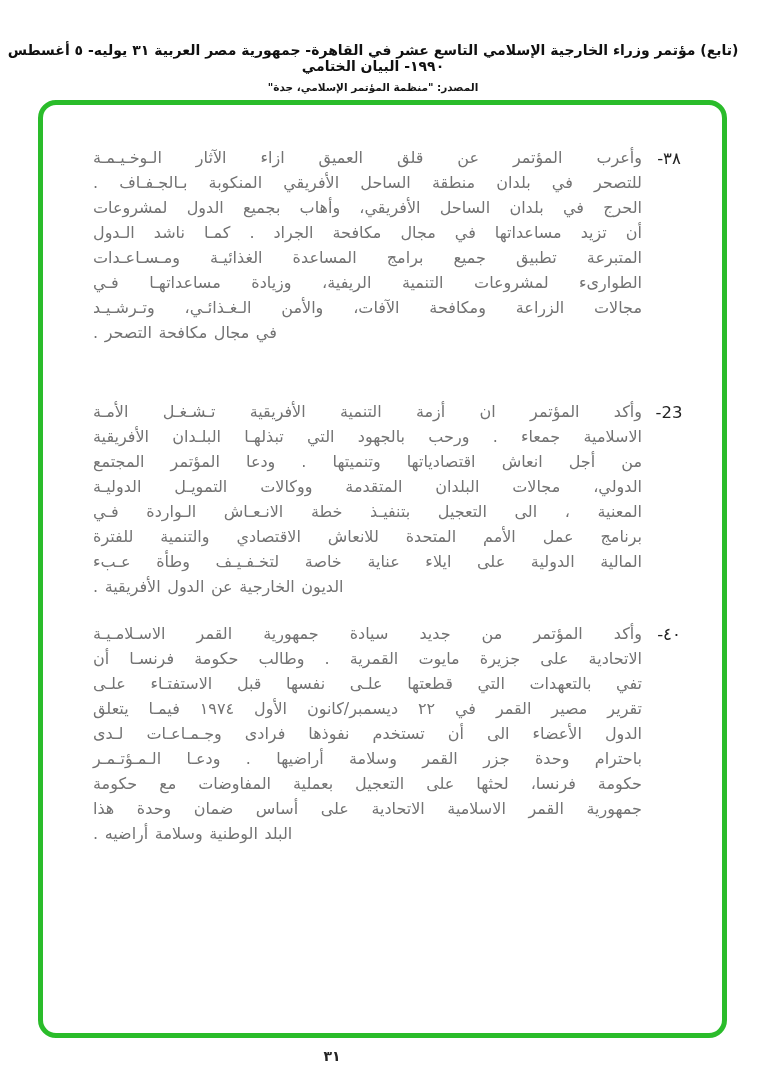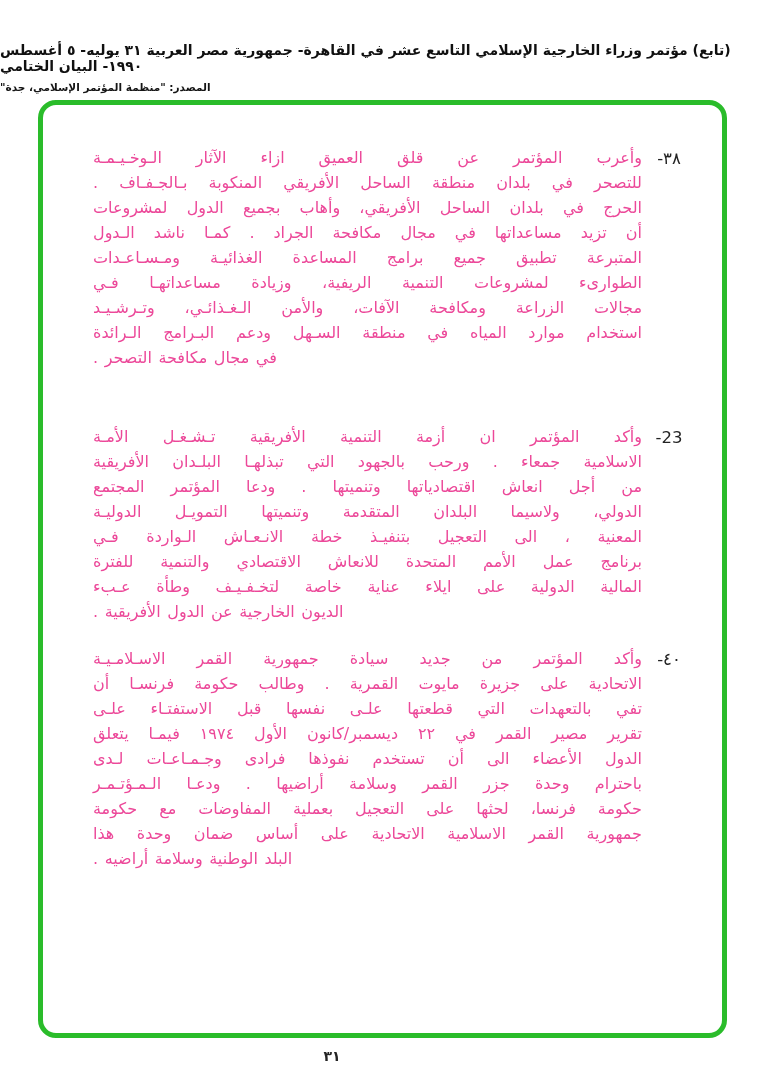--- a/index.html
+++ b/index.html
@@ -4,21 +4,21 @@
 <style>
   html,body{margin:0;padding:0}
   body{
     width:758px;height:1078px;
     background:#ffffff;
     font-family:"DejaVu Sans",sans-serif;
     position:relative;overflow:hidden;
   }
   .page-header{
     position:absolute;top:42px;left:0;width:746px;
-    text-align:left;direction:rtl;color:#101010;
+    text-align:center;direction:rtl;color:#101010;
   }
   .page-header .title-line{
     font-size:14px;font-weight:bold;letter-spacing:0;
   }
   .page-header .source-line{
     font-size:10.5px;font-weight:bold;margin-top:7px;color:#151515;
   }
   .doc-frame{
     position:absolute;left:38px;top:100px;
     width:689px;height:938px;
@@ -38,21 +38,21 @@
   .para-39{margin-bottom:22px}
   .para-num{
     flex:0 0 54px;
     font-size:16.5px;color:#232323;
     line-height:25px;
     padding-top:1px;
     text-align:center;
   }
   .para-lines{flex:1;min-width:0;padding-left:6px}
   .text-line{
-    font-size:16px;line-height:25px;color:#ec4899;
+    font-size:16px;line-height:25px;color:#737373;
     text-align:justify;
     text-align-last:justify;
     word-spacing:1.5px;
     white-space:nowrap;
     overflow:visible;
   }
   .text-line.last-line{
     text-align-last:left;
     white-space:normal;
   }
@@ -77,32 +77,31 @@
     <div class="para para-38">
       <div class="para-num">٣٨-</div>
       <div class="para-lines">
         <div class="text-line">وأعرب المؤتمر عن قلق العميق ازاء الآثار الـوخـيـمـة</div>
         <div class="text-line">للتصحر في بلدان منطقة الساحل الأفريقي المنكوبة بـالجـفـاف .</div>
         <div class="text-line">الحرج في بلدان الساحل الأفريقي، وأهاب بجميع الدول لمشروعات</div>
         <div class="text-line">أن تزيد مساعداتها في مجال مكافحة الجراد . كمـا ناشد الـدول</div>
         <div class="text-line">المتبرعة تطبيق جميع برامج المساعدة الغذائيـة ومـسـاعـدات</div>
         <div class="text-line">الطوارىء لمشروعات التنمية الريفية، وزيادة مساعداتهـا فـي</div>
         <div class="text-line">مجالات الزراعة ومكافحة الآفات، والأمن الـغـذائـي، وتـرشـيـد</div>
-        <div class="text-line">استخدام موارد المياه في منطقة السـهل ودعم البـرامج الـرائدة</div>
         <div class="text-line last-line">في مجال مكافحة التصحر .</div>
       </div>
     </div>
 
     <div class="para para-39">
       <div class="para-num">23-</div>
       <div class="para-lines">
         <div class="text-line">وأكد المؤتمر ان أزمة التنمية الأفريقية تـشـغـل الأمـة</div>
         <div class="text-line">الاسلامية جمعاء . ورحب بالجهود التي تبذلهـا البلـدان الأفريقية</div>
         <div class="text-line">من أجل انعاش اقتصادياتها وتنميتها . ودعا المؤتمر المجتمع</div>
-        <div class="text-line">الدولي، ولاسيما البلدان المتقدمة وتنميتها التمويـل الدوليـة</div>
+        <div class="text-line">الدولي، مجالات البلدان المتقدمة ووكالات التمويـل الدوليـة</div>
         <div class="text-line">المعنية ، الى التعجيل بتنفيـذ خطة الانـعـاش الـواردة فـي</div>
         <div class="text-line">برنامج عمل الأمم المتحدة للانعاش الاقتصادي والتنمية للفترة</div>
         <div class="text-line">المالية الدولية على ايلاء عناية خاصة لتخـفـيـف وطأة عـبء</div>
         <div class="text-line last-line">الديون الخارجية عن الدول الأفريقية .</div>
       </div>
     </div>
 
     <div class="para para-40">
       <div class="para-num">٤٠-</div>
       <div class="para-lines">

